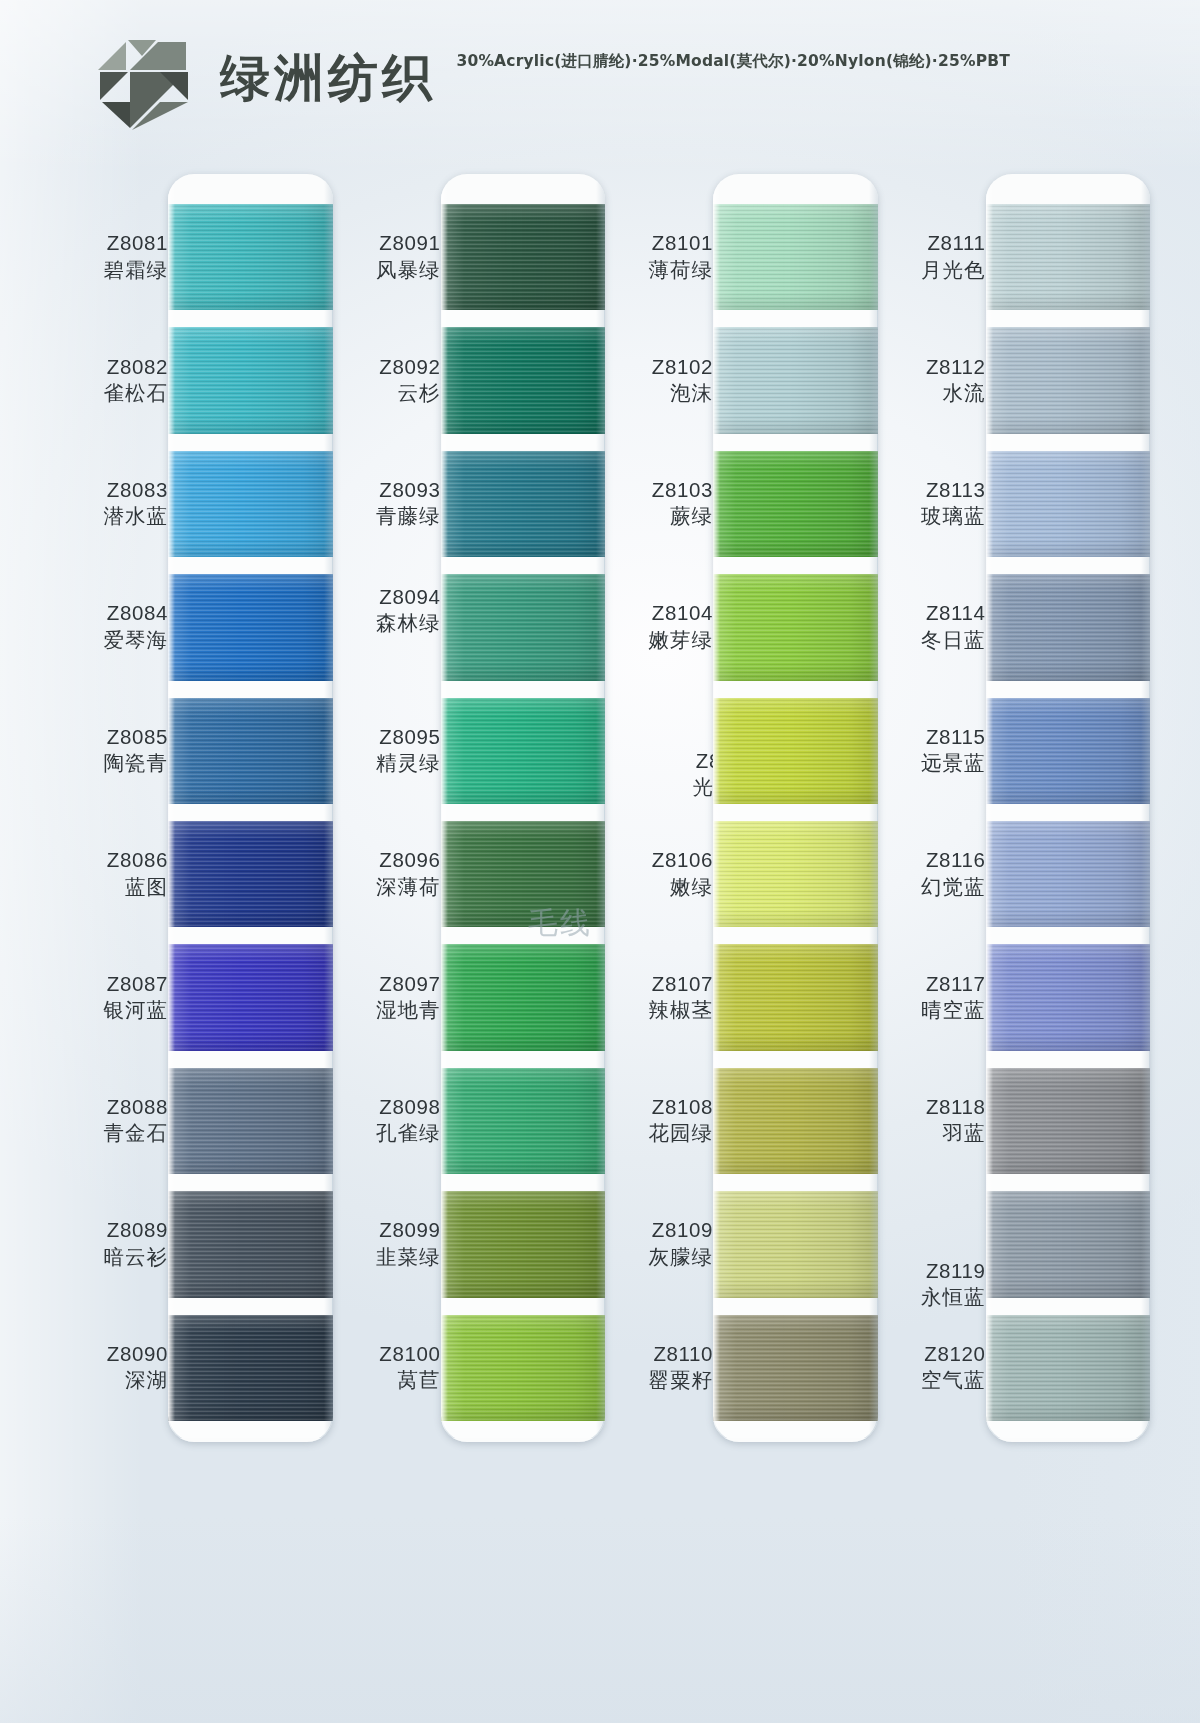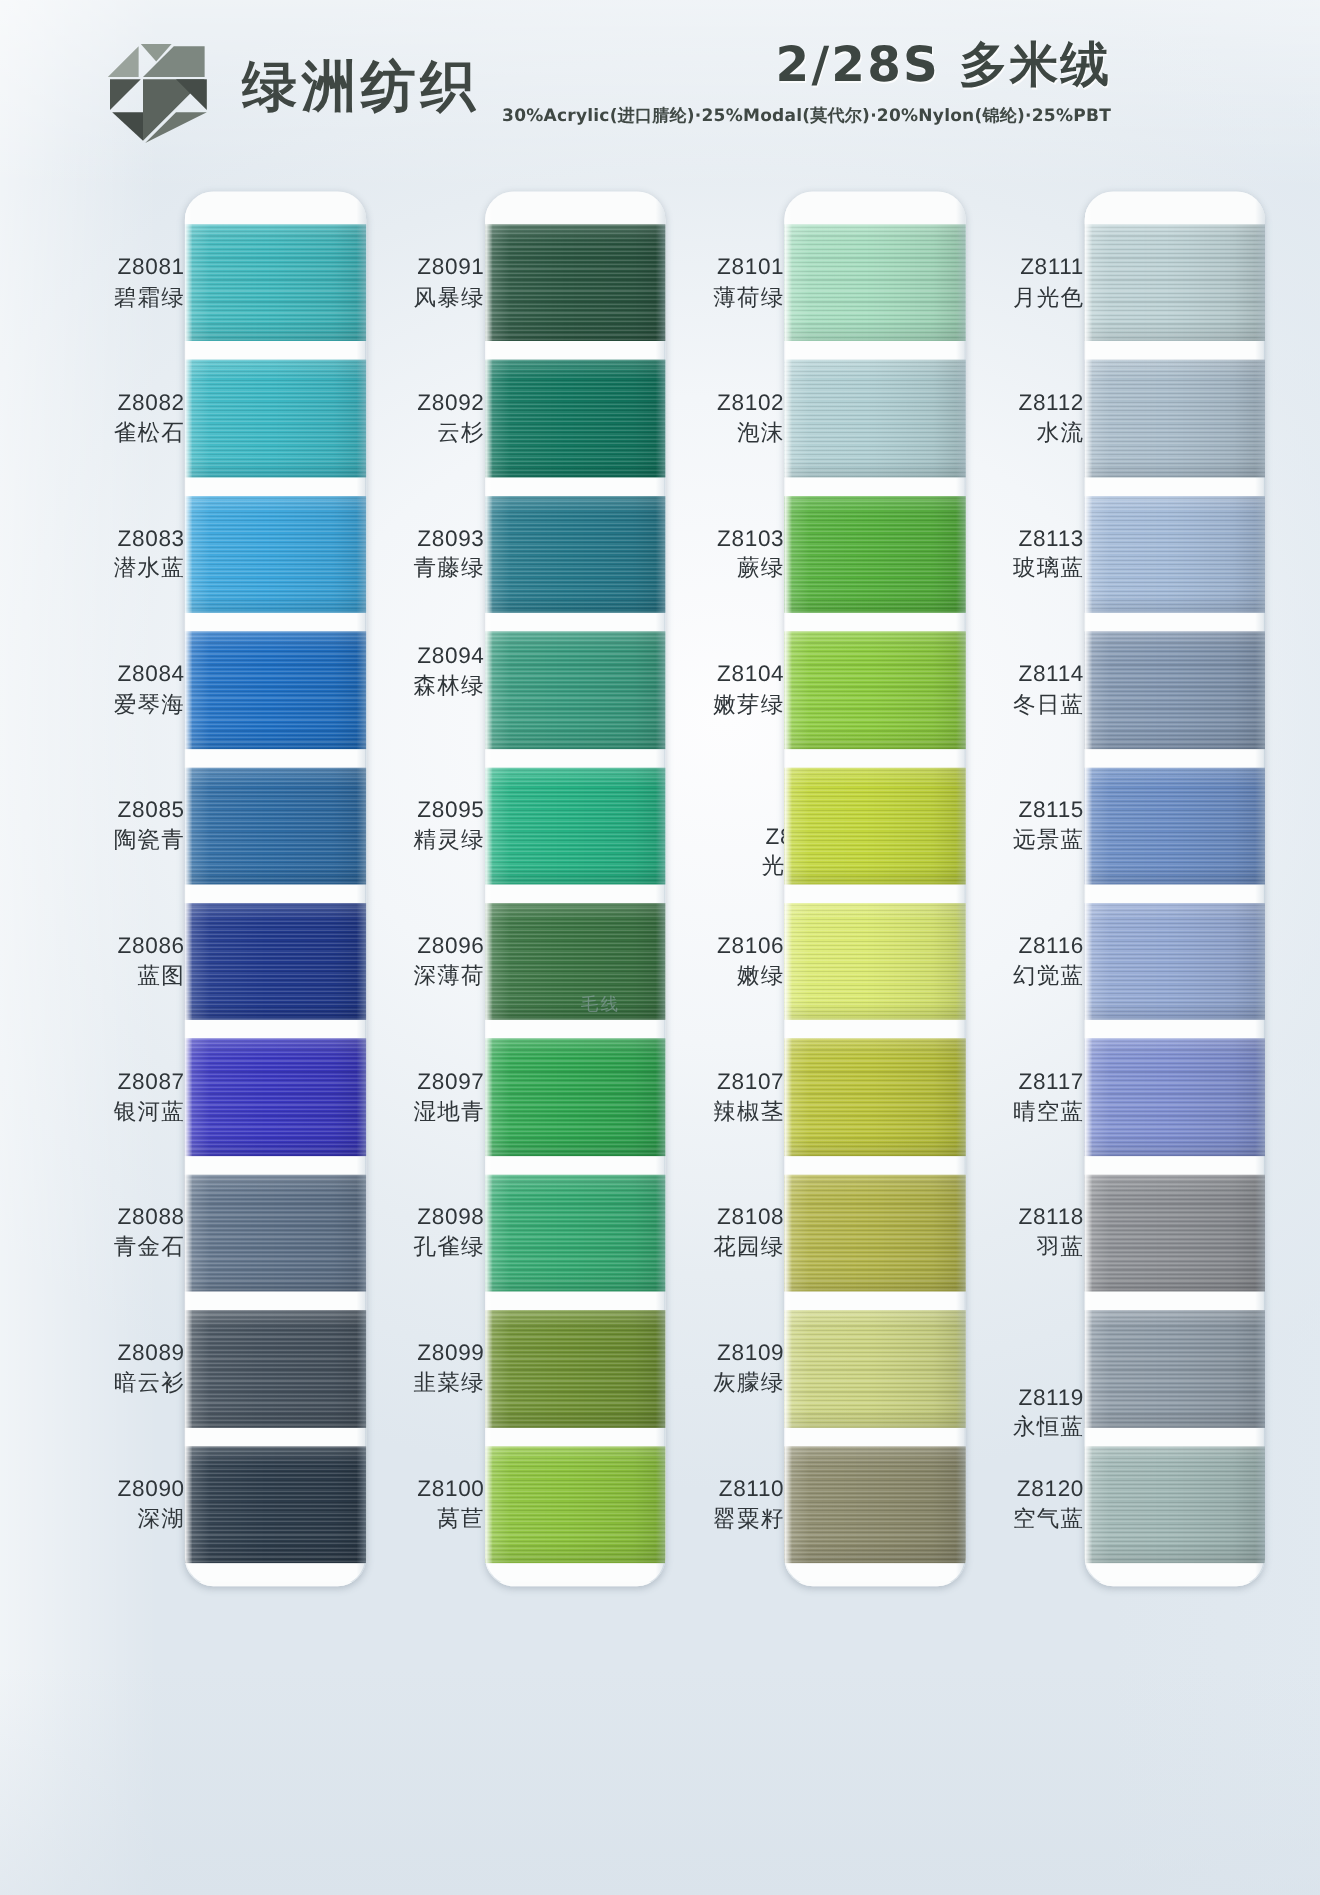--- a/index.html
+++ b/index.html
@@ -74,21 +74,21 @@
       linear-gradient(180deg, rgba(255,255,255,.18) 0%, rgba(0,0,0,0) 16%,
       rgba(0,0,0,0) 84%, rgba(0,0,0,.10) 100%);}
 
   
   .lbl{position:absolute;width:108px;text-align:right;line-height:1.24;color:#2f3539;}
   .lbl .code{font-size:20.5px;letter-spacing:.6px;font-weight:500;
              font-family:"Liberation Sans","DejaVu Sans",sans-serif;}
   .lbl .name{font-size:20.5px;letter-spacing:1px;margin-top:2px;
              font-family:"DejaVu Sans","Liberation Sans",sans-serif;}
 
-  .watermark{position:absolute;left:528px;top:745px;font-size:16px;color:rgba(150,165,175,.55);
+  .watermark{position:absolute;left:528px;top:745px;font-size:30px;color:rgba(150,165,175,.55);
     letter-spacing:2px;z-index:5;font-family:"DejaVu Sans",sans-serif;pointer-events:none;}
 </style>
 </head>
 <body>
 
 <div class="sheen"></div>
 <div class="sheen2"></div>
 
 <div class="header">
 
@@ -104,21 +104,20 @@
         <polygon points="42,104 70,76 98,76" fill="#6d766f"></polygon>
         <polygon points="70,46 98,46 98,74" fill="#454c48"></polygon>
       </svg>
     </div>
     <div class="brand-text">
       <div class="brand-cn">绿洲纺织</div>
     </div>
   </div>
 
   <div class="title-block">
-    <div class="prod-title">2/28S 多米绒</div>
     <div class="prod-comp">30%Acrylic(进口腈纶)·25%Modal(莫代尔)·20%Nylon(锦纶)·25%PBT</div>
   </div>
 
 </div>
 
 <div class="board">
   <div class="columns" id="columns">
       <div class="col">
         <div class="labels">
           <div class="lbl" style="top: 72.2px;">

